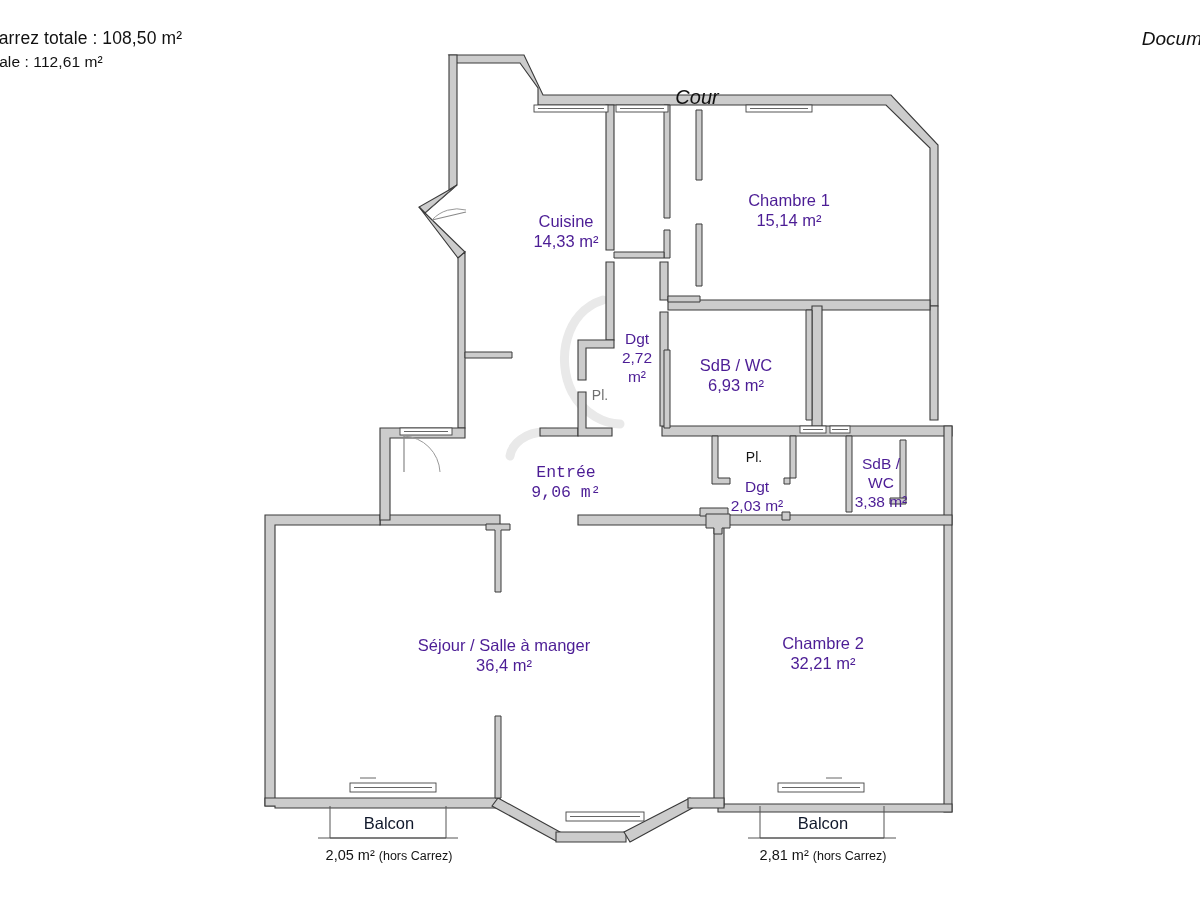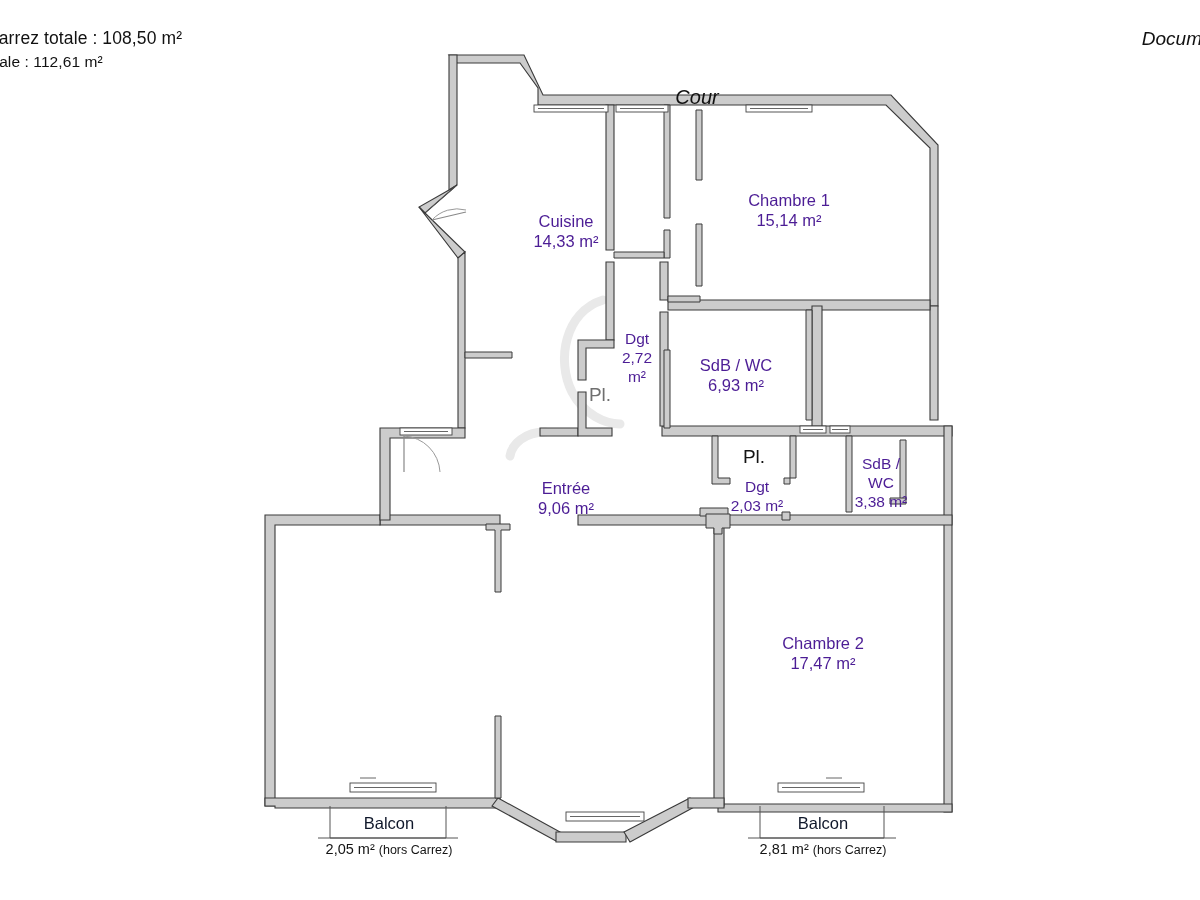--- a/index.html
+++ b/index.html
@@ -105,36 +105,36 @@
     transform: translate(-50%, -50%);
     pointer-events: none;
   }
   .lbl .name { display: block; }
   .lbl .area { display: block; }
   .s-17 { font-size: 16.5px; }
   .s-16 { font-size: 15.5px; }
   .lbl-wrap { white-space: normal; width: 58px; }
   .pl-lbl {
     position: absolute;
-    font-size: 19px;
+    font-size: 14px;
     color: #6f6f6f;
     transform: translate(-50%, -50%);
     white-space: nowrap;
     pointer-events: none;
   }
   .pl-lbl.dark { color: #141414; }
   .balcony-lbl {
     position: absolute;
     text-align: center;
     transform: translate(-50%, 0);
     white-space: nowrap;
     pointer-events: none;
   }
   .balcony-lbl .bname { font-size: 16.5px; display: block; color: #0f172a; }
-  .balcony-lbl .barea { font-size: 14.5px; display: block; color: #141414; margin-top: 8px;}
+  .balcony-lbl .barea { font-size: 14.5px; display: block; color: #141414; margin-top: 14px;}
   .balcony-lbl .barea .small { font-size: 12.5px; }
   .cour-lbl {
     position: absolute;
     font-size: 20px;
     font-style: italic;
     transform: translate(-50%, -50%);
     white-space: nowrap;
     color: #111;
     pointer-events: none;
   }
@@ -348,40 +348,44 @@
     <span class="name">Dgt</span>
     <span class="area">2,72</span>
     <span class="area">m²</span>
   </div>
 
   <div class="lbl s-17" style="left:736px; top:375px;">
     <span class="name">SdB / WC</span>
     <span class="area">6,93 m²</span>
   </div>
 
-  <div class="lbl s-17" style="left:566px; top:498px;">
+  <div class="lbl s-17" style="left:566px; top:483px;font-family:Liberation Mono, monospace;">
     <span class="name">Entrée</span>
     <span class="area">9,06 m²</span>
   </div>
 
   <div class="lbl s-16" style="left:757px; top:497px;">
     <span class="name">Dgt</span>
     <span class="area">2,03 m²</span>
   </div>
 
   <div class="lbl s-16" style="left:881px; top:483px;">
     <span class="name">SdB /</span>
     <span class="name">WC</span>
     <span class="area">3,38 m²</span>
   </div>
 
+  <div class="lbl s-17" style="left:504px; top:655px;">
+    <span class="name">Séjour / Salle à manger</span>
+    <span class="area">36,4 m²</span>
+  </div>
 
   <div class="lbl s-17" style="left:823px; top:653px;">
     <span class="name">Chambre 2</span>
-    <span class="area">17,47 m²</span>
+    <span class="area">32,21 m²</span>
   </div>
 
   <div class="pl-lbl" style="left:600px; top:395px;">Pl.</div>
   <div class="pl-lbl dark" style="left:754px; top:457px;">Pl.</div>
 
   <div class="balcony-lbl" style="left:389px; top:814px;">
     <span class="bname">Balcon</span>
     <span class="barea"><span>2,05 m²</span> <span class="small">(hors Carrez)</span></span>
   </div>
 

